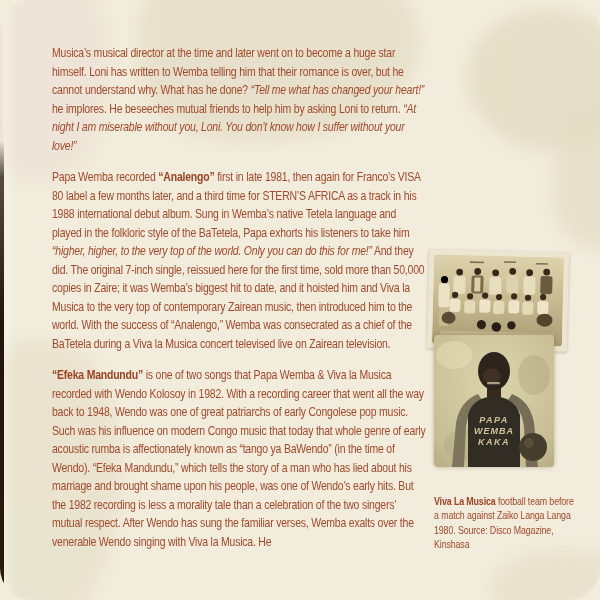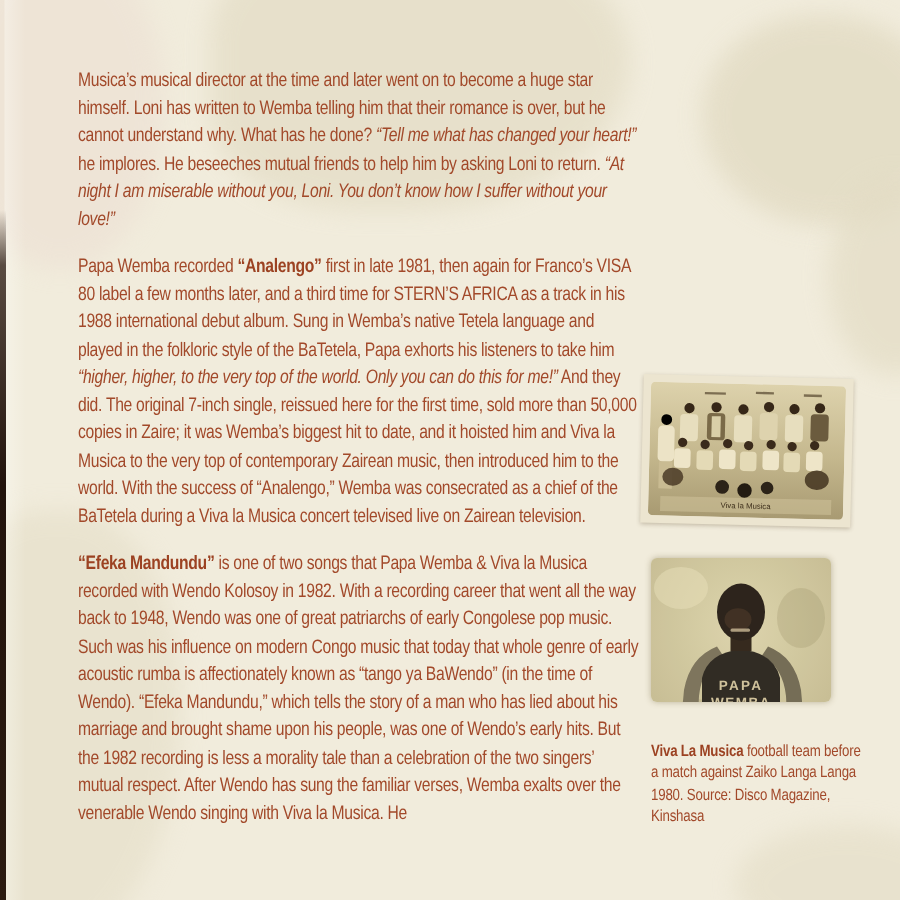--- a/index.html
+++ b/index.html
@@ -1,21 +1,21 @@
 <!DOCTYPE html>
 <html><head>
 <meta charset="utf-8">
 <style>
   html,body{margin:0;padding:0;}
   body{
     width:600px;height:600px;position:relative;overflow:hidden;
     background:#f1ecdc;
     font-family:"Liberation Sans", sans-serif;
   }
-  .page{position:absolute;inset:0;overflow:hidden;}
+  .page{position:absolute;inset:0;overflow:hidden;border-radius:32px;}
 
   
   .blob{position:absolute;background:#e2dbc3;filter:blur(8px);opacity:.65;}
   .blob.b1{left:140px;top:-50px;width:280px;height:190px;border-radius:45% 55% 60% 40%;}
   .blob.b2{left:468px;top:10px;width:160px;height:140px;border-radius:50% 50% 45% 55%;opacity:.8;}
   .blob.b3{left:552px;top:120px;width:90px;height:130px;border-radius:50%;}
   .blob.b4{left:-60px;top:340px;width:180px;height:300px;border-radius:50% 40% 55% 45%;opacity:.5;}
   .blob.b5{left:490px;top:550px;width:150px;height:80px;border-radius:50%;opacity:.55;}
   .blob.b6{left:-30px;top:-40px;width:140px;height:220px;border-radius:50%;background:#ead9cf;opacity:.4;}
 
@@ -40,22 +40,22 @@
   .text-col .italic{font-style:italic;}
 
   
   .team-fig{
     position:absolute;left:428px;top:251px;width:130px;height:89px;
     padding:5px;background:#ece5d0;transform:rotate(1.4deg);
     box-shadow:0 1px 3px rgba(90,70,40,.3);margin:0;
   }
   .team-fig svg{display:block;}
   .portrait-fig{
-    position:absolute;left:434px;top:372px;width:120px;height:96px;margin:0;
-    border-radius:4px;overflow:hidden;box-shadow:0 0 4px rgba(110,95,55,.4);
+    position:absolute;left:434px;top:335px;width:120px;height:132px;margin:0;
+    border-radius:4px;overflow:hidden;box-shadow:0 0 4px rgba(110,95,55,.4);font-style:italic;
   }
   .portrait-fig svg{display:block;}
 
   .caption{
     position:absolute;left:434px;top:494px;width:178px;
     transform:scaleX(.82);transform-origin:0 0;
     font-size:10.8px;line-height:14.3px;letter-spacing:-.15px;
     color:#a2492a;margin:0;
   }
 </style>

